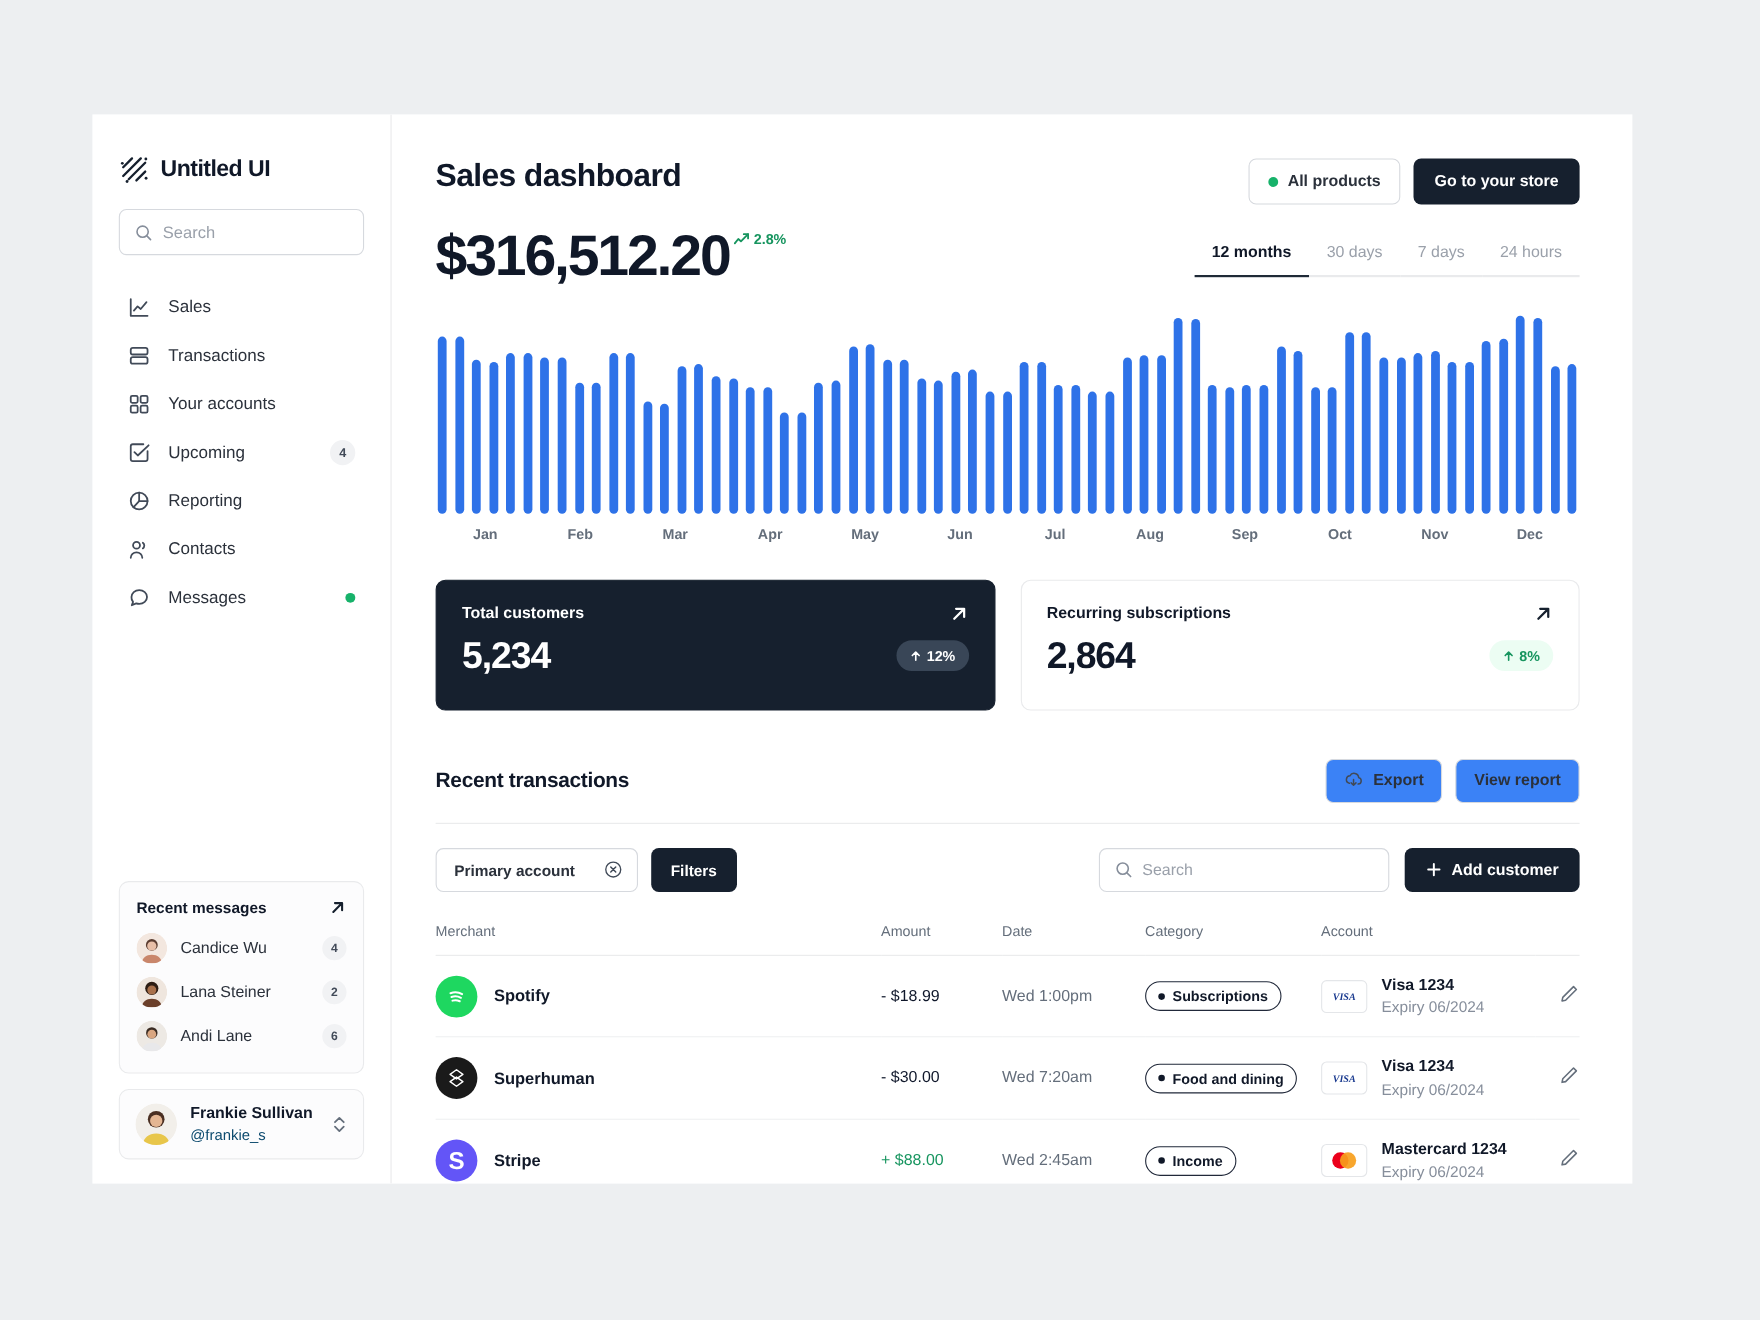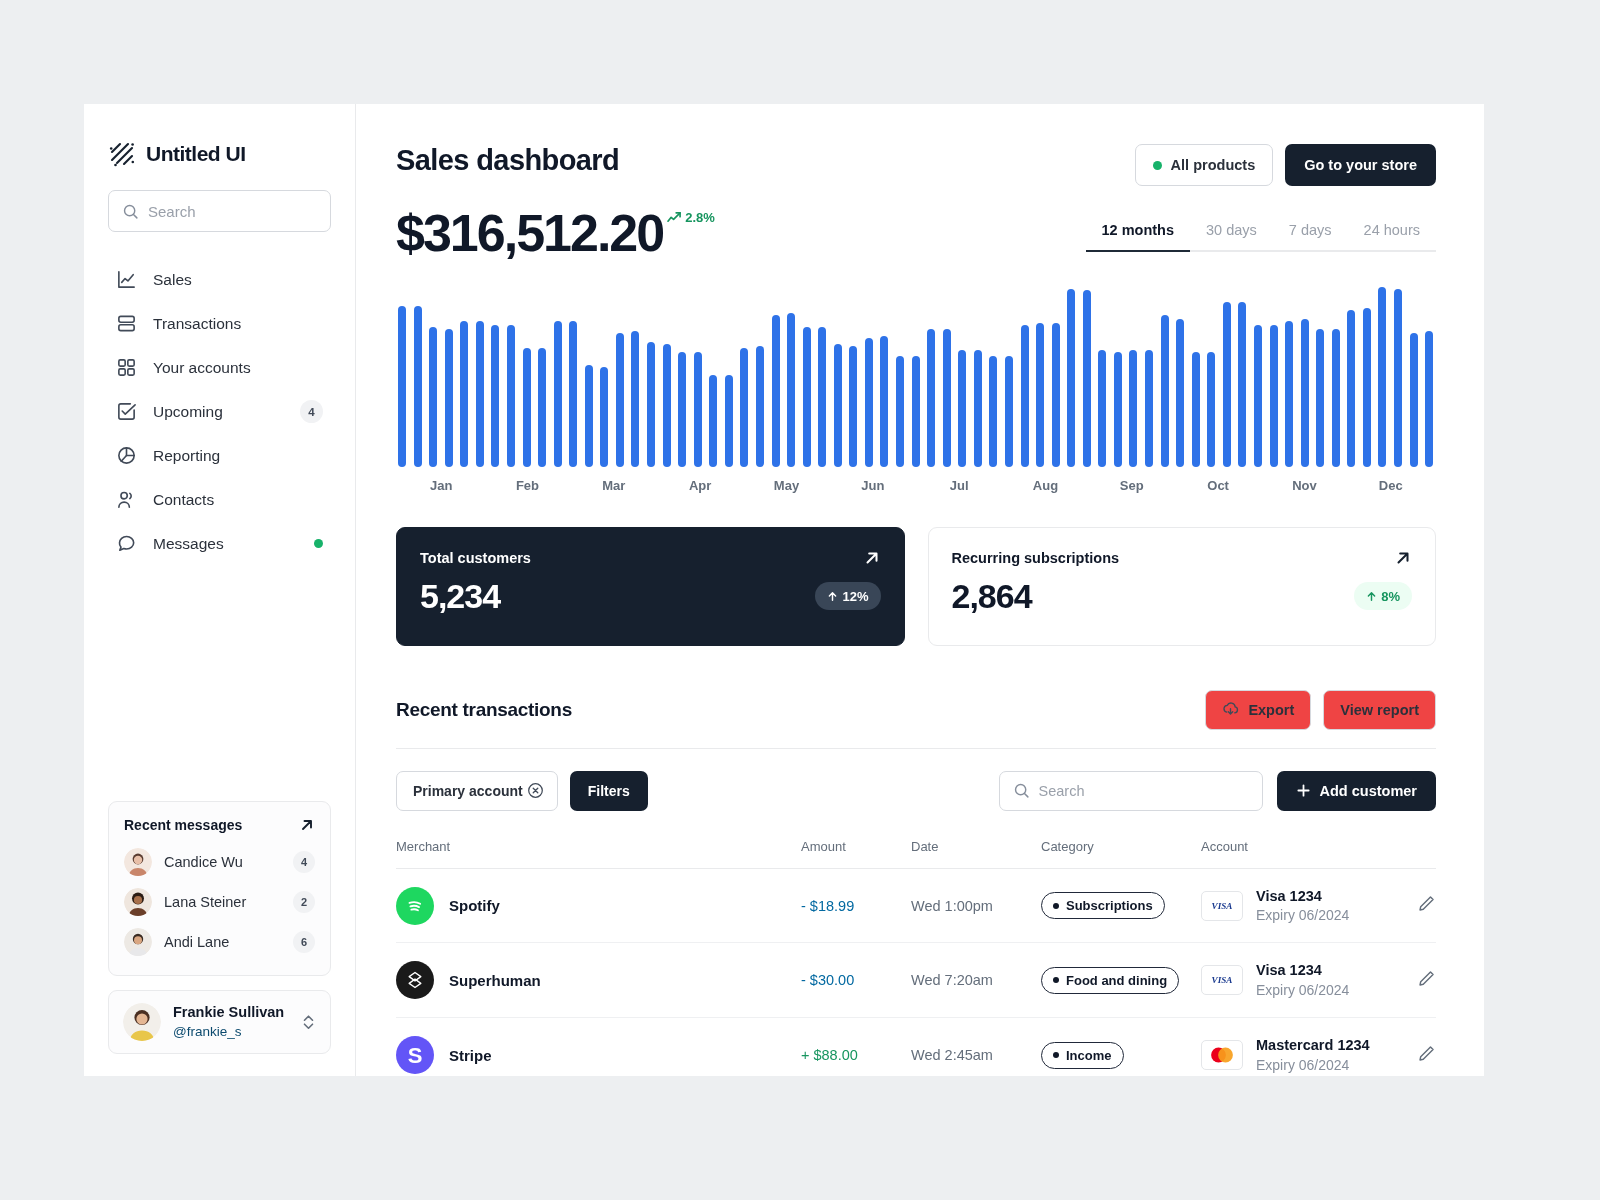--- a/index.html
+++ b/index.html
@@ -142,29 +142,29 @@
   .coin:first-child{ margin-left:0; }
 
   
   .rt-head{
     display:flex; align-items:center; justify-content:space-between;
     margin-top:44px; padding-bottom:18px; border-bottom:1px solid #E9EAEC;
   }
   .rt-title{ font-size:19px; font-weight:700; color:#101828; letter-spacing:-0.3px; }
   .rt-actions{ display:flex; gap:12px; }
   .btn-outline{
-    height:40px; border:1px solid #D6D9DE; border-radius:7px; background:#ef4444;
+    height:40px; border:1px solid #D6D9DE; border-radius:7px; background:#3b82f6;
     display:flex; align-items:center; gap:9px; padding:0 16px;
     font-size:14.5px; font-weight:600; color:#2B313B; cursor:pointer;
   }
 
   .filters-row{ display:flex; align-items:center; margin-top:22px; }
   .chip{
     height:40px; border:1px solid #D6D9DE; border-radius:7px; background:#fff;
-    display:flex; align-items:center; gap:4px; padding:0 13px 0 16px;
+    display:flex; align-items:center; gap:26px; padding:0 13px 0 16px;
     font-size:14px; font-weight:600; color:#2B313B; cursor:pointer;
   }
   .btn-filters{
     height:40px; background:#16202E; color:#fff; border-radius:7px;
     display:flex; align-items:center; padding:0 18px;
     font-size:14px; font-weight:700; margin-left:12px; cursor:pointer;
   }
   .spacer{ flex:1; }
   .tbl-search{
     width:264px; height:40px; border:1px solid #D6D9DE; border-radius:7px;
@@ -181,21 +181,21 @@
   table{ width:100%; border-collapse:collapse; margin-top:28px; }
   th{
     text-align:left; font-size:13px; font-weight:400; color:#646E7B;
     padding:0 0 14px 0; border-bottom:1px solid #E9EAEC;
   }
   td{ padding:17px 0; border-bottom:1px solid #EFF0F2; vertical-align:middle; }
   .merch{ display:flex; align-items:center; gap:15px; }
   .merch-logo{ width:38px; height:38px; border-radius:50%; flex:0 0 38px;
     display:flex; align-items:center; justify-content:center; }
   .merch-name{ font-size:15px; font-weight:700; color:#101828; }
-  .amount{ font-size:14.5px; color:#0369a1; }
+  .amount{ font-size:14.5px; color:#0f172a; }
   .amount.pos{ color:#17955F; }
   .date{ font-size:14.5px; color:#646E7B; }
   .catbadge{
     display:inline-flex; align-items:center; gap:7px; height:27px;
     border:1px solid #21293A; border-radius:14px; padding:0 11px;
     font-size:13px; font-weight:700; color:#101828;
   }
   .catdot{ width:6px; height:6px; border-radius:50%; background:#101828; }
   .acct{ display:flex; align-items:center; gap:13px; }
   .cardimg{ width:42px; height:30px; border:1px solid #E4E6E9; border-radius:5px;

